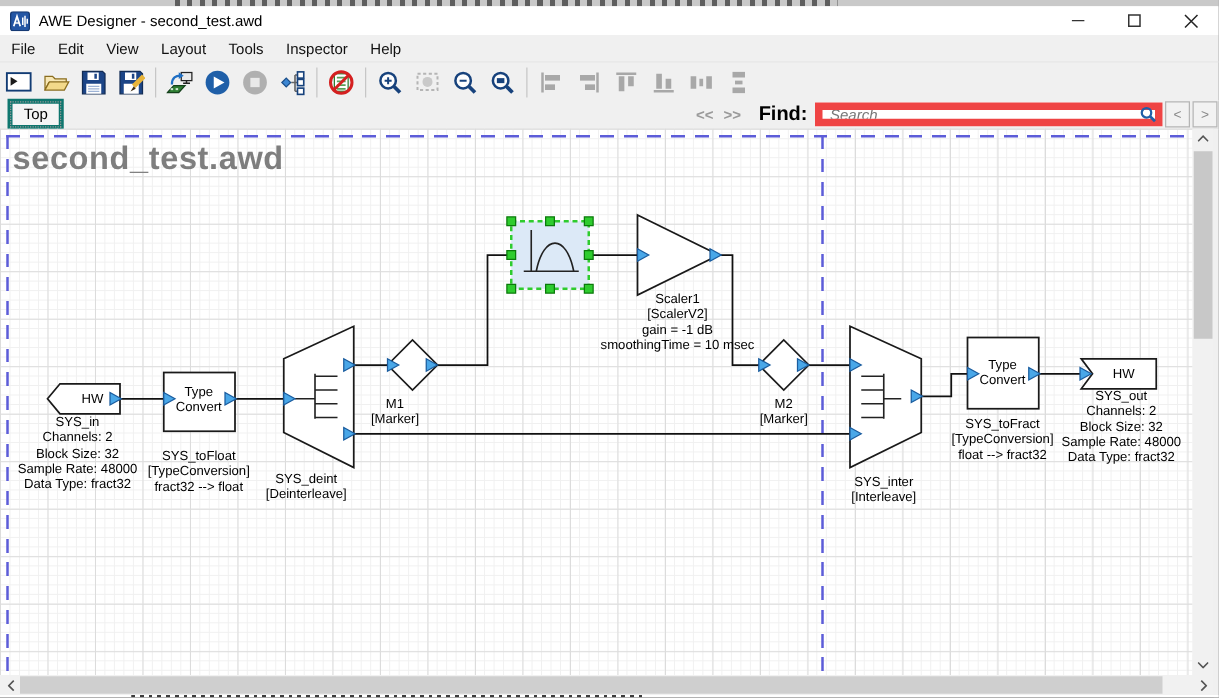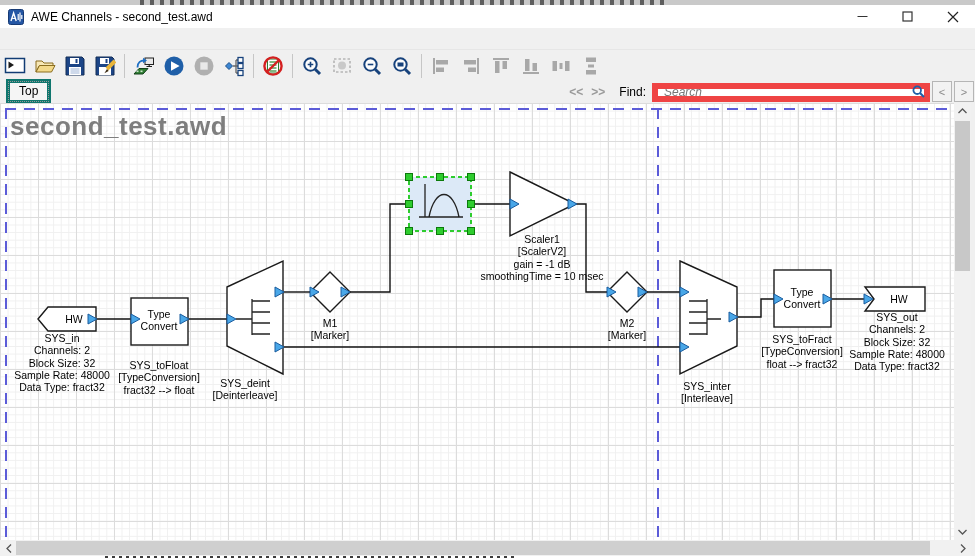--- a/index.html
+++ b/index.html
@@ -20,21 +20,21 @@
   .menu-item{padding:2px 9px;}
   
   .toolbar{position:absolute;left:0;top:49px;width:975px;height:31px;background:#f0f0f0;display:flex;align-items:center;border-top:1px solid #e6e6e6;}
   .tb-btn{width:28px;height:27px;display:flex;align-items:center;justify-content:center;margin:0 1px;}
   .tb-sep{width:1px;height:24px;background:#c6c6c6;margin:0 4px;}
   
   .tabrow{position:absolute;left:0;top:80px;width:975px;height:23px;background:#f0f0f0;display:flex;align-items:center;border-bottom:1px solid #b2b2b2;}
   .tab-top{margin-left:6px;padding:1px 9px 2px;font-size:12px;color:#000;background:#f5f5f5;border:4px solid #0f766e;outline:1px dotted #999;outline-offset:-3px;}
   .find-group{margin-left:auto;display:flex;align-items:center;}
   .pg-btn{font-size:12px;font-weight:bold;color:#9a9a9a;padding:0 4px;}
-  .find-label{font-size:12px;color:#000;margin:0 6px 0 10px;font-weight:normal;}
+  .find-label{font-size:16px;color:#000;margin:0 6px 0 10px;font-weight:bold;}
   .find-wrap{position:relative;width:278px;height:19px;}
   .find-wrap input{width:100%;height:100%;box-sizing:border-box;border:6px solid #ef4444;font-family:"Liberation Sans",sans-serif;
        font-size:12px;padding:0 22px 0 6px;outline:none;color:#222;}
   .find-wrap input::placeholder{font-style:italic;color:#777;}
   .find-mag{position:absolute;right:5px;top:3px;}
   .nav-btn{width:18px;height:19px;margin-left:2px;background:#f2f2f2;border:1px solid #b5b5b5;color:#8a8a8a;
        font-size:11px;display:flex;align-items:center;justify-content:center;}
   
   .canvas{position:absolute;left:0;top:103px;width:954px;height:437px;overflow:hidden;background-color:#fff;
     background-image:
@@ -70,40 +70,49 @@
       <div class="marks"></div>
     </div>
 
   <div class="titlebar">
     <svg class="app-icon" viewBox="0 0 16 16">
       <rect x="0.5" y="0.5" width="15" height="15" rx="2" fill="#2456a4" stroke="#163a74"></rect>
       <path d="M3 12 L5.6 4 L8.2 12" fill="none" stroke="#fff" stroke-width="1.4"></path>
       <path d="M4.1 9.4 H7.3" stroke="#fff" stroke-width="1.1"></path>
       <path d="M10.2 5 V11 M12 3.5 V12.5 M13.8 6 V10" stroke="#fff" stroke-width="1.2"></path>
     </svg>
-    <span class="title-text">AWE Channels - second_test.awd</span>
+    <span class="title-text">AWE Designer - second_test.awd</span>
     <div class="win-controls">
       <div class="win-btn">
         <svg width="11" height="11" viewBox="0 0 11 11">
             <path d="M0.5 5.5 H10.5" stroke="#333" stroke-width="1"></path>
           </svg>
       </div>
       <div class="win-btn">
         <svg width="11" height="11" viewBox="0 0 11 11">
             <rect x="1" y="1" width="9" height="9" fill="none" stroke="#333" stroke-width="1.2"></rect>
           </svg>
       </div>
       <div class="win-btn">
         <svg width="12" height="12" viewBox="0 0 12 12">
             <path d="M1 1 L11 11 M11 1 L1 11" stroke="#222" stroke-width="1.2"></path>
           </svg>
       </div>
     </div>
   </div>
 
+  <div class="menubar">
+    <span class="menu-item">File</span>
+    <span class="menu-item">Edit</span>
+    <span class="menu-item">View</span>
+    <span class="menu-item">Layout</span>
+    <span class="menu-item">Tools</span>
+    <span class="menu-item">Inspector</span>
+    <span class="menu-item">Help</span>
+  </div>
 
   <div class="toolbar">
     <div class="tb-btn">
       <svg width="22" height="22" viewBox="0 0 22 22">
         <rect x="1.5" y="3.5" width="19" height="14" fill="#fff" stroke="#123c74" stroke-width="1.5"></rect>
         <path d="M4.5 6.5 L10 10 L4.5 13.5 Z" fill="#1b1b1b"></path>
         </svg>
     </div>
     <div class="tb-btn">
       <svg width="22" height="22" viewBox="0 0 22 22">
@@ -336,21 +345,21 @@
         </div>
         <div class="blk-label" style="left: 159px; top: 256px;">
           <div>SYS_toFloat</div>
           <div>[TypeConversion]</div>
           <div>fract32 --&gt; float</div>
         </div>
         <div class="blk-label" style="left: 245px; top: 274px;">
           <div>SYS_deint</div>
           <div>[Deinterleave]</div>
         </div>
-        <div class="blk-label" style="left: 330px; top: 214px;">
+        <div class="blk-label" style="left: 316px; top: 214px;">
           <div>M1</div>
           <div>[Marker]</div>
         </div>
         <div class="blk-label" style="left: 542px; top: 130px;">
           <div>Scaler1</div>
           <div>[ScalerV2]</div>
           <div>gain = -1 dB</div>
           <div>smoothingTime = 10 msec</div>
         </div>
         <div class="blk-label" style="left: 627px; top: 214px;">

